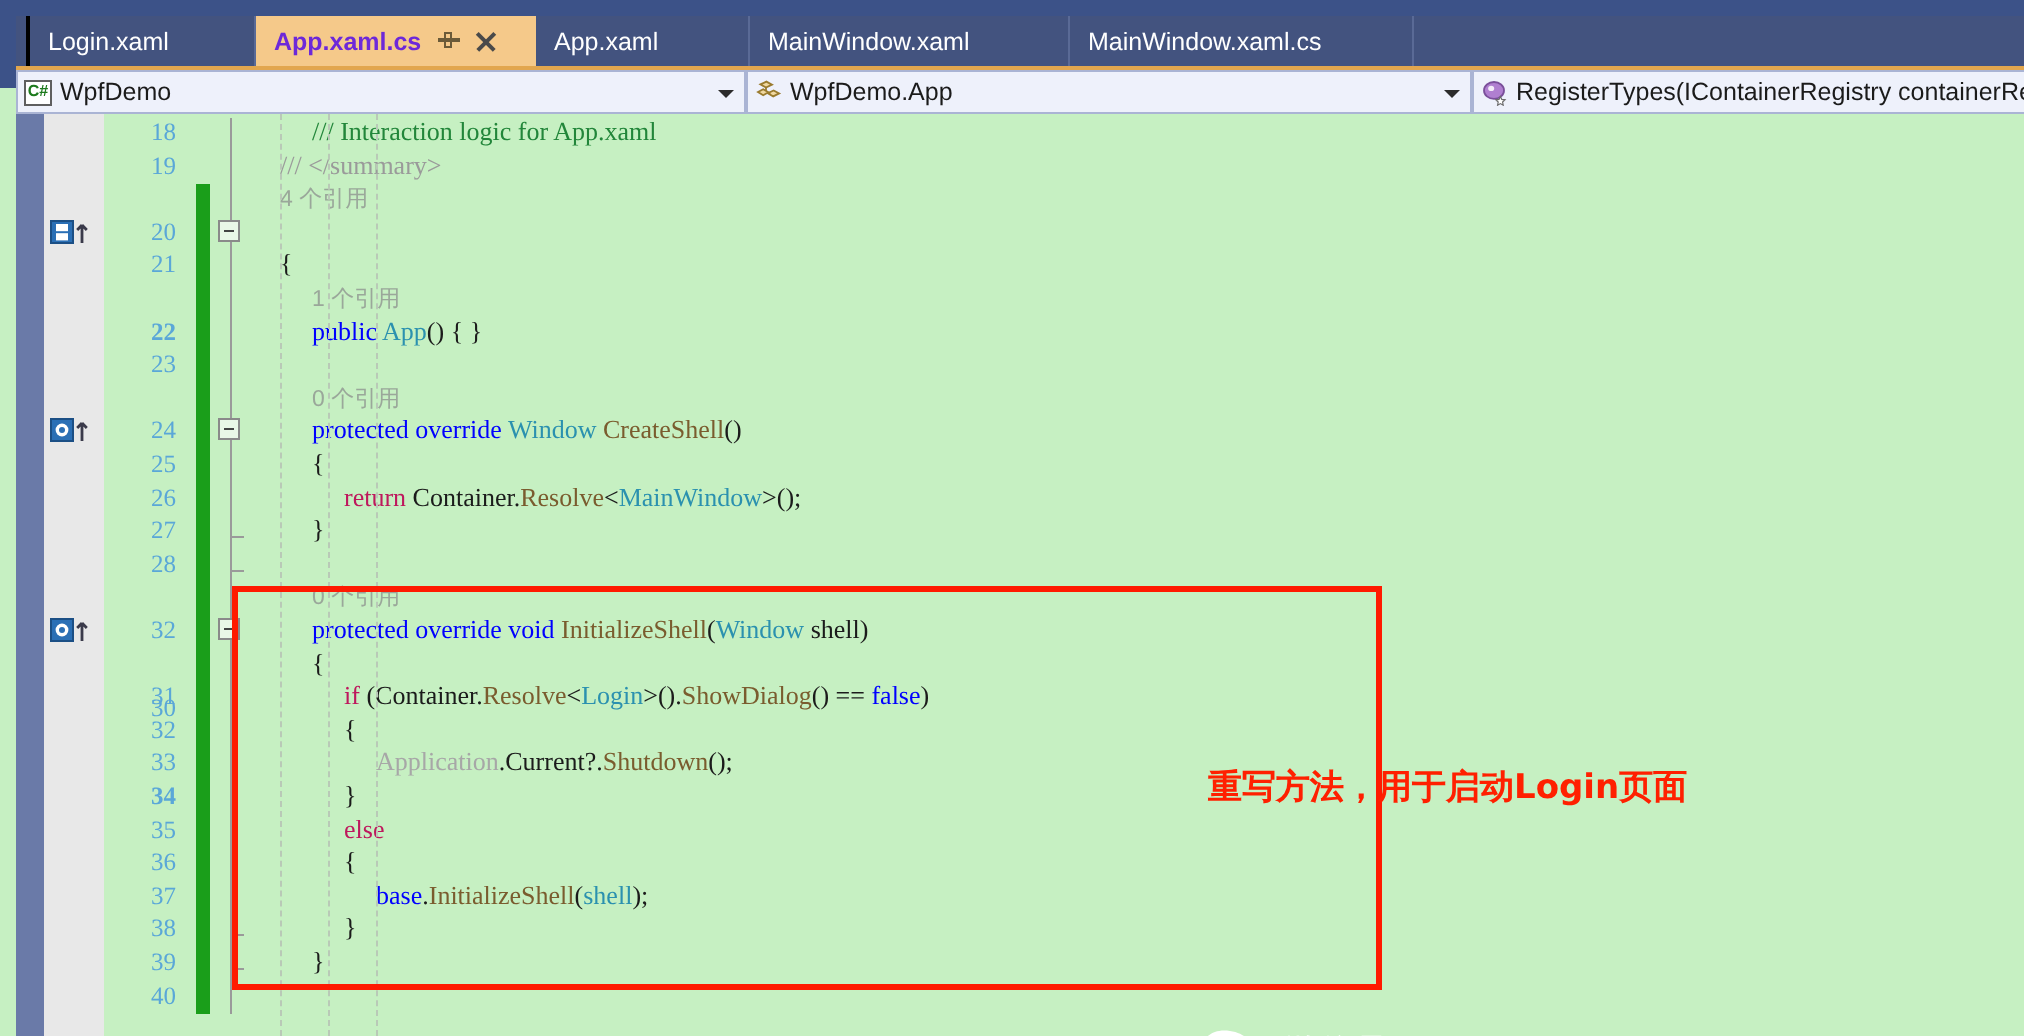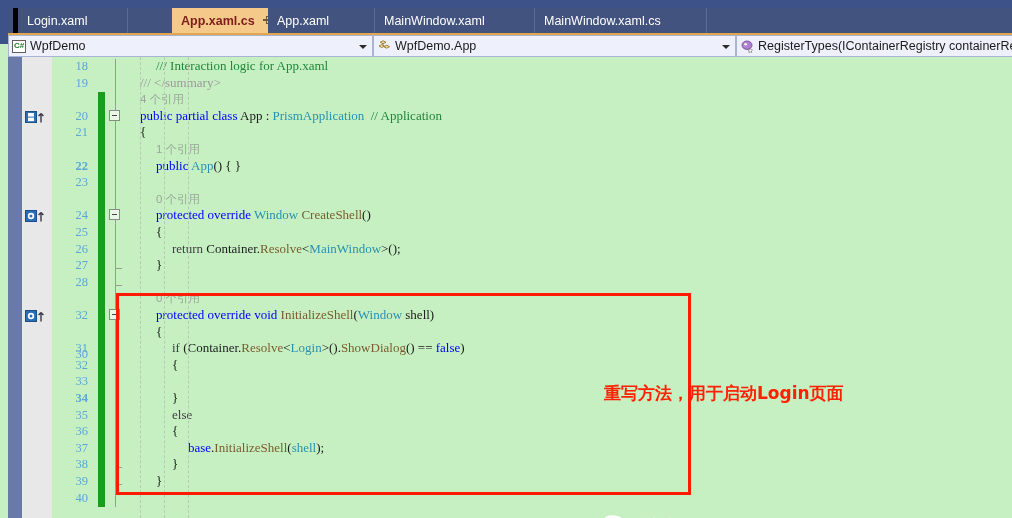--- a/index.html
+++ b/index.html
@@ -17,25 +17,24 @@
   .tab{
     position:absolute;top:0;height:25px;
     display:flex;align-items:center;
     color:#ffffff;font-size:12.5px;
     padding-left:9px;padding-right:9px;
     box-sizing:border-box;
     background:#43537f;
     border-right:1px solid #5a6a96;
     white-space:nowrap;
   }
-  .tab.sep-left{border-left:5px solid #000000;}
+  .tab.sep-left{border-left:2px solid #000000;}
   .tab.active{
-    background:#f5c98a;color:#7f1d1d;font-weight:bold;
+    background:#f5c98a;color:#6d28d9;font-weight:bold;
     border:none;
-    margin-left:44px;
   }
   .tab .tab-label{pointer-events:none;}
   .tab-icons{display:flex;align-items:center;margin-left:8px;gap:7px;}
   .pin-ico{width:11px;height:11px;position:relative;display:inline-block;}
   .pin-ico:before{content:"";position:absolute;left:0;top:4px;width:11px;height:2px;background:#6b5a38;}
   .pin-ico:after{content:"";position:absolute;left:3px;top:1px;width:4px;height:8px;border:1.5px solid #6b5a38;box-sizing:border-box;}
   .x-ico{width:11px;height:11px;position:relative;display:inline-block;}
   .x-ico:before,.x-ico:after{content:"";position:absolute;left:0;top:5px;width:12px;height:1.6px;background:#4a4a4a;}
   .x-ico:before{transform:rotate(45deg);}
   .x-ico:after{transform:rotate(-45deg);}
@@ -89,21 +88,21 @@
     font-size:13px;line-height:13px;
   }
 
   
   .k{color:#0000ff;}          
   .t{color:#2b91af;}          
   .id{color:#1b1b1b;}         
   .m{color:#7a5c2e;}          
   .c{color:#22863a;}          
   .cg{color:#9a9a9a;}         
-  .ctl{color:#404040;}        
+  .ctl{color:#be185d;}        
   .punct{color:#1b1b1b;}
   .lens{color:#9aa79a;font-size:11.5px;font-family:"Liberation Sans", sans-serif;}
   .dim{color:#a7a7a7;}
 
   
   .redbox{
     position:absolute;border:3px solid #ff1a00;box-sizing:border-box;
     pointer-events:none;
   }
   .note-cn{
@@ -232,36 +231,36 @@
         <div class="coll-box" style="top: 252px;"></div>
         <div class="coll-stub" style="top: 211.2px;"></div>
         <div class="coll-stub" style="top: 227.8px;"></div>
         <div class="coll-stub" style="top: 410.4px;"></div>
         <div class="coll-stub" style="top: 427px;"></div>
       </div>
     <div class="codearea" id="codearea">
         <div class="cline" style="top: 2px; left: 16px; margin-left: 16px;"><span class="c">/// Interaction logic for App.xaml</span></div>
         <div class="cline" style="top: 18.6px; left: 16px;"><span class="cg">/// &lt;/summary&gt;</span></div>
         <div class="cline" style="top: 35.2px; left: 16px;"><span class="lens">4 个引用</span></div>
-        <div class="cline" style="top: 51.8px; left: 16px;"><span class="k">public partial class </span><span class="id">App </span><span class="punct">: </span><span class="t">PrismApplication </span><span class="c"> // Application</span></div>
         <div class="cline" style="top: 68.4px; left: 16px;"><span class="punct">{</span></div>
         <div class="cline" style="top: 85px; left: 32px;"><span class="lens">1 个引用</span></div>
         <div class="cline" style="top: 101.6px; left: 32px;"><span class="k">public </span><span class="t">App</span><span class="punct">() { }</span></div>
         <div class="cline" style="top: 118.2px; left: 0px;"></div>
         <div class="cline" style="top: 134.8px; left: 32px;"><span class="lens">0 个引用</span></div>
         <div class="cline" style="top: 151.4px; left: 32px;"><span class="k">protected override </span><span class="t">Window </span><span class="m">CreateShell</span><span class="punct">()</span></div>
         <div class="cline" style="top: 168px; left: 32px;"><span class="punct">{</span></div>
         <div class="cline" style="top: 184.6px; left: 48px;"><span class="ctl">return </span><span class="id">Container</span><span class="punct">.</span><span class="m">Resolve</span><span class="punct">&lt;</span><span class="t">MainWindow</span><span class="punct">&gt;();</span></div>
         <div class="cline" style="top: 201.2px; left: 32px;"><span class="punct">}</span></div>
         <div class="cline" style="top: 217.8px; left: 0px;"></div>
         <div class="cline" style="top: 234.4px; left: 32px;"><span class="lens">0 个引用</span></div>
         <div class="cline" style="top: 251px; left: 32px;"><span class="k">protected override void </span><span class="m">InitializeShell</span><span class="punct">(</span><span class="t">Window </span><span class="id">shell)</span></div>
         <div class="cline" style="top: 267.6px; left: 32px;"><span class="punct">{</span></div>
         <div class="cline" style="top: 284.2px; left: 48px;"><span class="ctl">if </span><span class="punct">(</span><span class="id">Container</span><span class="punct">.</span><span class="m">Resolve</span><span class="punct">&lt;</span><span class="t">Login</span><span class="punct">&gt;()</span><span class="punct">.</span><span class="m">ShowDialog</span><span class="punct">() == </span><span class="k">false</span><span class="punct">)</span></div>
         <div class="cline" style="top: 300.8px; left: 48px;"><span class="punct">{</span></div>
+        <div class="cline" style="top: 317.4px; left: 64px;"><span class="dim">Application</span><span class="punct">.</span><span class="id">Current</span><span class="punct">?.</span><span class="m">Shutdown</span><span class="punct">();</span></div>
         <div class="cline" style="top: 334px; left: 48px;"><span class="punct">}</span></div>
         <div class="cline" style="top: 350.6px; left: 48px;"><span class="ctl">else</span></div>
         <div class="cline" style="top: 367.2px; left: 48px;"><span class="punct">{</span></div>
         <div class="cline" style="top: 383.8px; left: 64px;"><span class="k">base</span><span class="punct">.</span><span class="m">InitializeShell</span><span class="punct">(</span><span class="t">shell</span><span class="punct">);</span></div>
         <div class="cline" style="top: 400.4px; left: 48px;"><span class="punct">}</span></div>
         <div class="cline" style="top: 417px; left: 32px;"><span class="punct">}</span></div>
         <div class="cline" style="top: 433.6px; left: 0px;"></div>
         <div class="guide" style="left: 16px;"></div>
         <div class="guide" style="left: 40px;"></div>
         <div class="guide" style="left: 64px;"></div>

